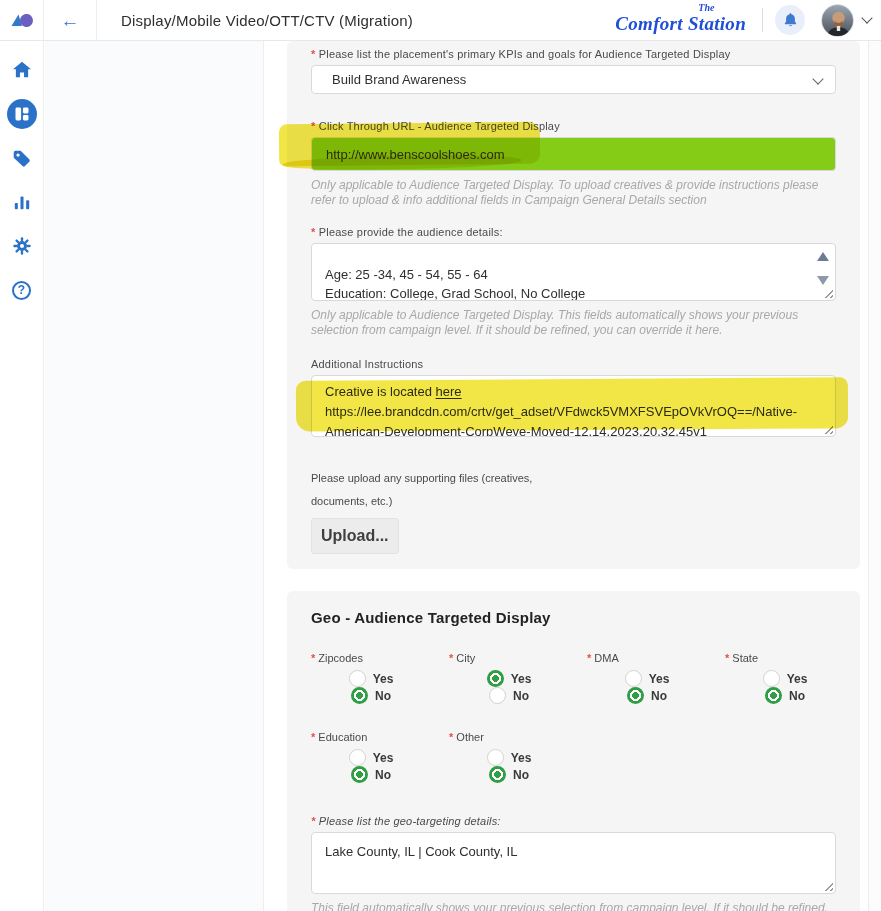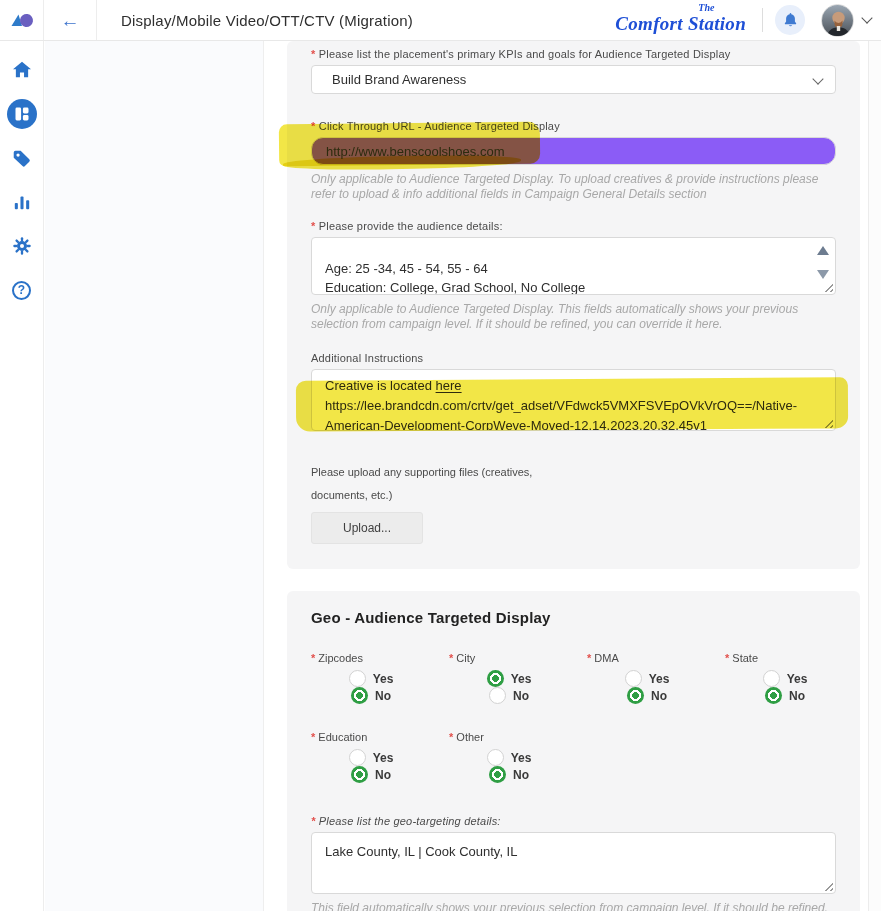--- a/index.html
+++ b/index.html
@@ -52,43 +52,43 @@
   .fld-label { font-size:11px; color:#4a4a4a; letter-spacing:.2px; }
   .req::before { content:"* "; color:#e2504c; font-weight:700; }
   .helper { font-size:12px; font-style:italic; color:#a8a8a8; line-height:15px; margin-top:7px; }
 
   .select-box { margin-top:5px; height:29px; background:#fff; border:1px solid #d9d9d9; border-radius:4px;
                 display:flex; align-items:center; padding:0 20px; font-size:13px; color:#2f2f2f;
                 position:relative; cursor:pointer; }
   .select-chevron { position:absolute; right:13px; top:9px; width:8px; height:8px;
                     border-right:1.6px solid #666; border-bottom:1.6px solid #666; transform:rotate(45deg); }
 
-  .text-input { margin-top:5px; width:100%; height:28px; background:#8b5cf6; border:1px solid #d9d9d9;
-                border-radius:12px; padding:0 14px; font-size:13px; color:#2f2f2f;
+  .text-input { margin-top:5px; width:100%; height:34px; background:#84cc16; border:1px solid #d9d9d9;
+                border-radius:4px; padding:0 14px; font-size:13px; color:#2f2f2f;
                 font-family:"Liberation Sans", sans-serif; }
 
   .textarea { position:relative; margin-top:5px; background:#fff; border:1px solid #d9d9d9; border-radius:4px;
               font-size:13px; color:#2f2f2f; line-height:19px; padding:2px 26px 0 13px; overflow:hidden;
               cursor:text; }
   .ta-audience { height:58px; white-space:pre-line; }
   .ta-instructions { height:62px; padding-top:6px; line-height:20px; }
   .ta-geo { height:62px; padding-top:9px; }
   .ta-link { text-decoration:underline; text-underline-offset:2px; }
   .ta-url { overflow-wrap:anywhere; word-break:break-word; }
   .sb-arrow-up, .sb-arrow-dn { position:absolute; right:6px; width:0; height:0;
                                border-left:6px solid transparent; border-right:6px solid transparent; }
   .sb-arrow-up { top:8px; border-bottom:9px solid #6d7c90; }
   .sb-arrow-dn { top:32px; border-top:9px solid #8c99a9; }
   .resize-grip { position:absolute; right:2px; bottom:2px; width:9px; height:9px;
                  background:repeating-linear-gradient(135deg, #9a9a9a 0 1px, transparent 1px 3.5px);
                  clip-path:polygon(100% 0, 100% 100%, 0 100%); }
 
   .upload-label { font-size:11px; color:#4a4a4a; width:275px; line-height:23px; margin-top:30px; }
   .upload-btn { margin-top:5px; display:inline-block; background:#ececec; border:1px solid #e3e3e3;
-                border-radius:3px; padding:8px 31px; font-size:12px; font-weight:400; color:#3f3f3f;
+                border-radius:3px; padding:8px 9px; font-size:16px; font-weight:700; color:#3f3f3f;
                 cursor:pointer; }
 
   .geo-heading { font-size:15px; font-weight:700; color:#222; letter-spacing:.2px; }
   .radio-grid { display:grid; grid-template-columns:138px 138px 138px 138px; margin-top:26px; }
   .radio-grid.second { margin-top:27px; grid-template-columns:138px 138px; }
   .g-label { font-size:11px; color:#4a4a4a; }
   .g-opts { display:flex; align-items:center; margin-top:6px;flex-direction:column; }
   .opt { display:flex; align-items:center; margin-right:18px; cursor:pointer; }
   .radio { width:17px; height:17px; border-radius:50%; background:#fff; border:1px solid #d2d2d2; }
   .radio.selected { border:none;

